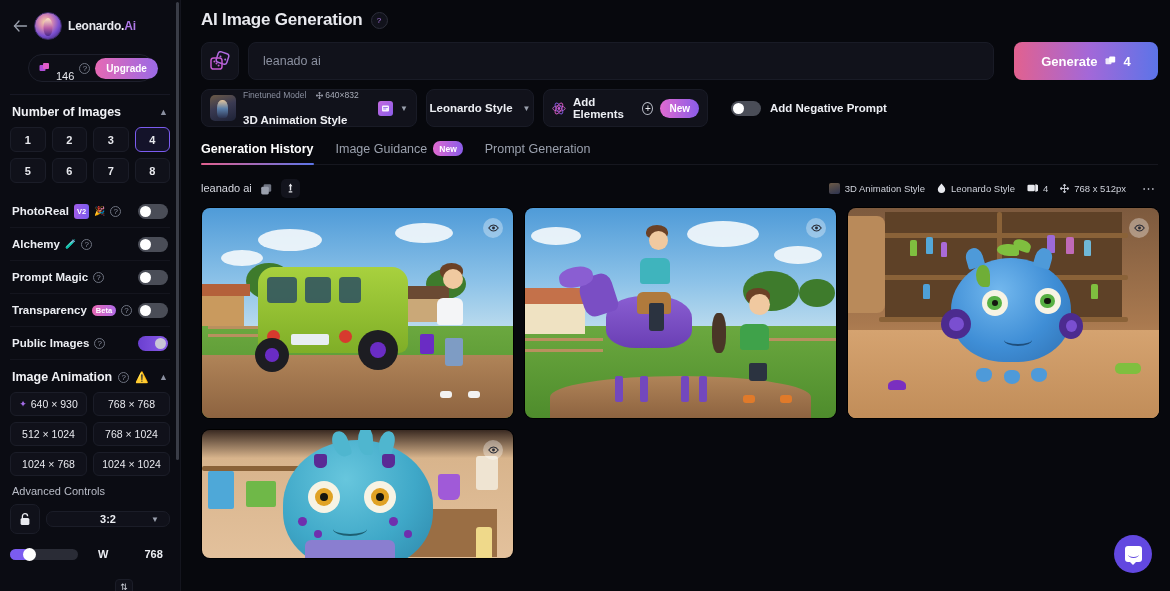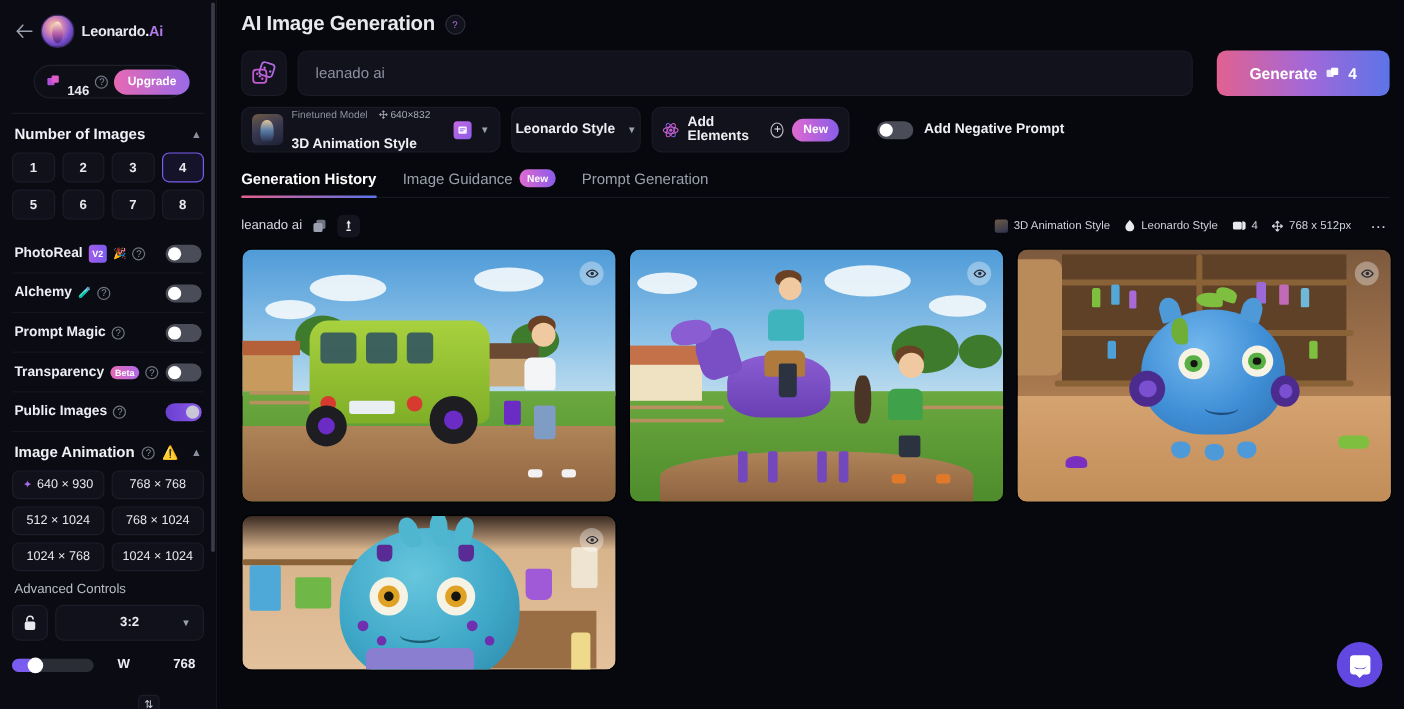--- a/index.html
+++ b/index.html
@@ -45,21 +45,21 @@
   .brand-text .dot { color: #ffffff; }
 
   .credits-pill {
     margin: 6px 16px 0 18px;
     height: 28px; border-radius: 14px;
     border: 1px solid #1d1f2b; background: #0d0e16;
     display: flex; align-items: center; gap: 5px;
     padding: 0 3px 0 10px;
   }
   .coin-icon { width: 12px; height: 12px; flex: 0 0 12px; }
-  .credits-num { font-size: 11px; font-weight: bold; margin-top: 16px; }
+  .credits-num { font-size: 11px; font-weight: normal; margin-top: 16px; }
   .q-mark {
     width: 11px; height: 11px; border-radius: 50%;
     border: 1px solid #6e7380; color: #8b90a0;
     font-size: 8px; line-height: 9px; text-align: center; flex: 0 0 11px;
   }
   .upgrade-btn {
     margin-left: auto; height: 21px; padding: 0 11px;
     border-radius: 11px; border: none;
     background: linear-gradient(90deg,#e669b4 0%, #9a6ae6 100%);
     color: #fff; font-size: 10px; font-weight: bold;
@@ -129,21 +129,21 @@
   .adv-label { font-size: 11px; color: #b9bcc7; padding: 9px 2px 7px 2px; }
 
   .lock-row { display: flex; gap: 6px; align-items: center; }
   .lock-btn {
     width: 30px; height: 30px; border-radius: 7px;
     background: #10111a; border: 1px solid #1b1d28;
     display: flex; align-items: center; justify-content: center;
     cursor: pointer;
   }
   .ratio-select {
-    flex: 1; height: 30px; border-radius: 7px;
+    flex: 1; height: 16px; border-radius: 7px;
     background: #10111a; border: 1px solid #1b1d28;
     display: flex; align-items: center; justify-content: center;
     position: relative; cursor: pointer;
     font-size: 11px; font-weight: bold; color: #eceef3;
   }
   .ratio-select .caret { position: absolute; right: 10px; font-size: 8px; color: #9aa0ad; }
 
   .slider-row { display: flex; align-items: center; gap: 8px; padding-top: 14px; }
   .slider {
     width: 68px; height: 11px; border-radius: 6px;

